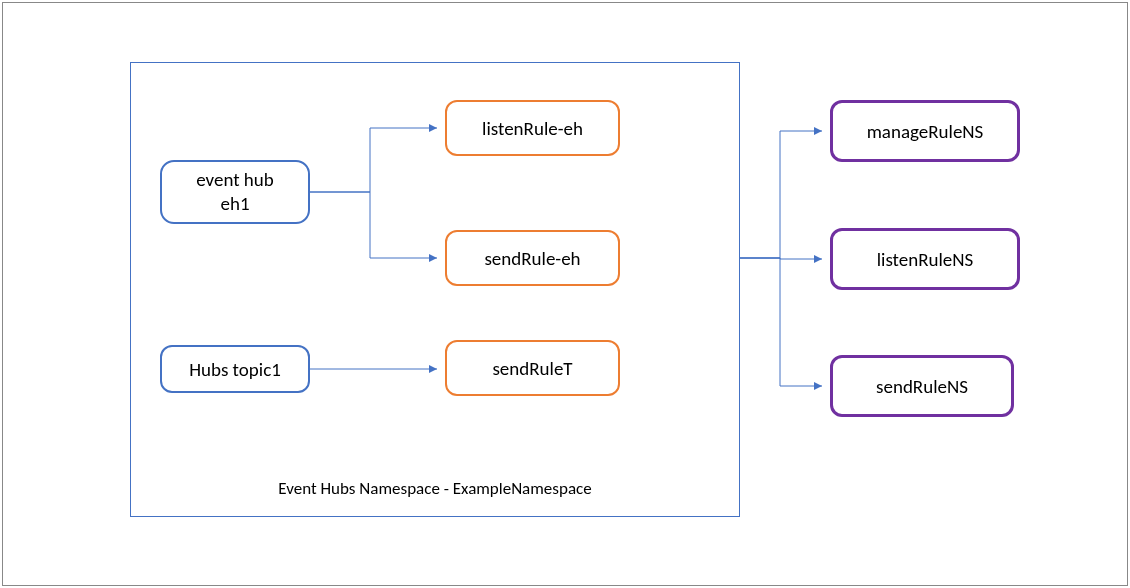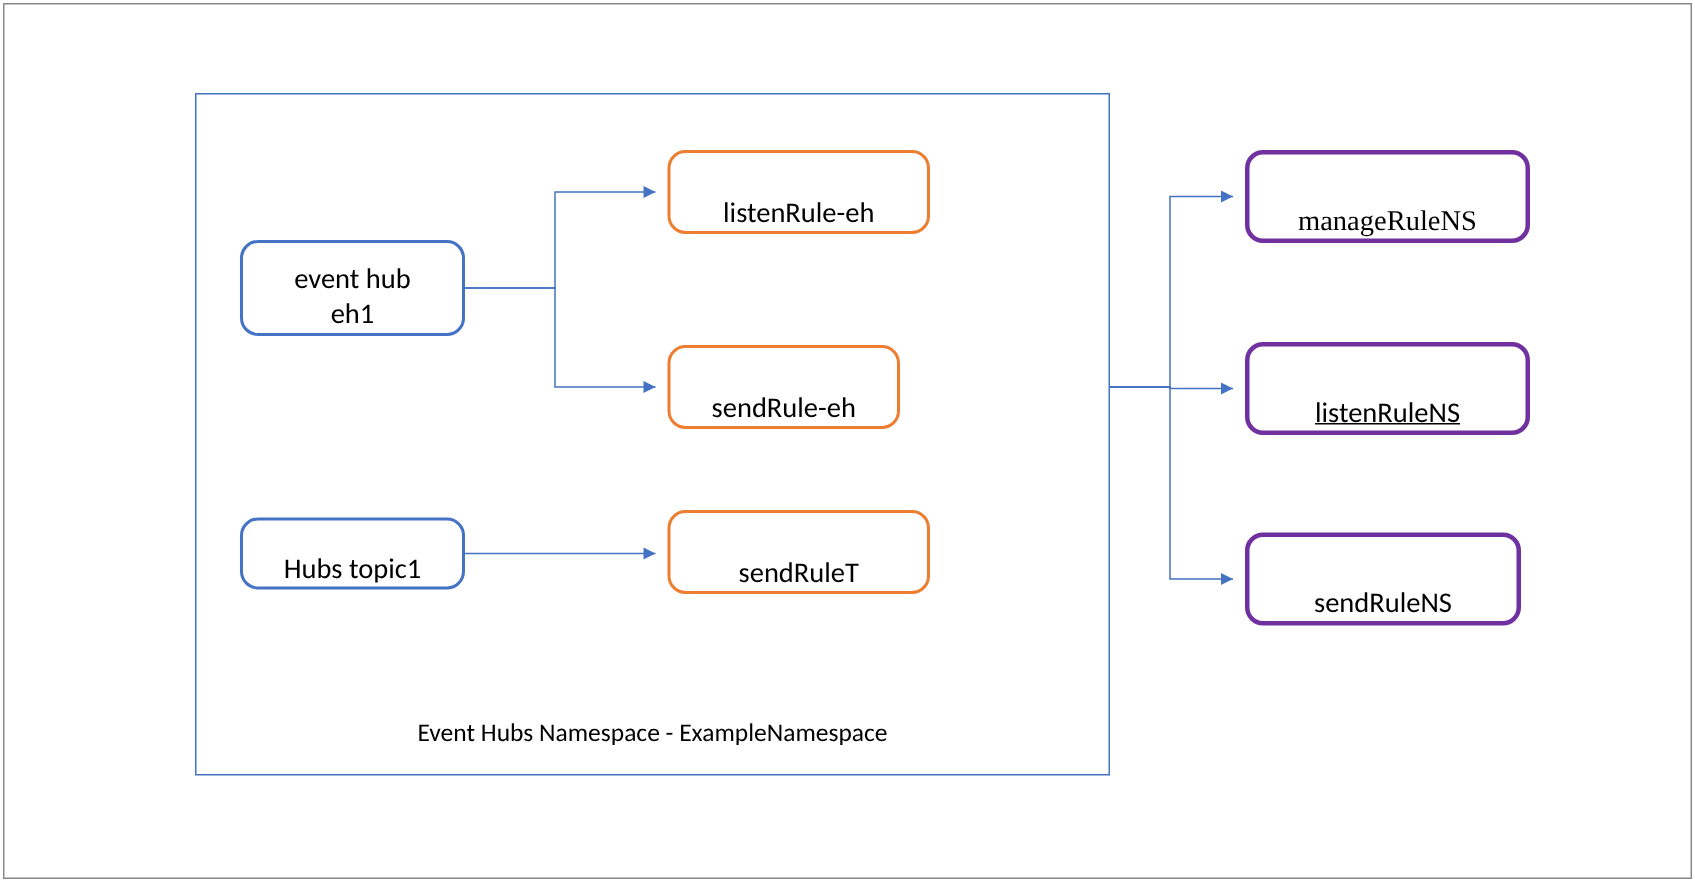--- a/index.html
+++ b/index.html
@@ -33,39 +33,39 @@
     width: 610px;
     text-align: center;
     font-size: 17px;
     color: #000;
   }
   .node {
     position: absolute;
     border-radius: 12px;
     text-align: center;
     display: flex;
-    align-items: flex-end;
+    align-items: center;
     justify-content: center;
     font-size: 19px;
     color: #000;
     background: #fff;
   }
   .blue  { border: 2px solid #4472c4; }
   .orange{ border: 2px solid #ed7d31; }
   .purple{ border: 3px solid #7030a0; }
 
-  .eventhub { left: 160px; top: 160px; width: 150px; height: 64px; line-height: 1.25; }
+  .eventhub { left: 160px; top: 160px; width: 150px; height: 64px; line-height: 1.25; border-radius: 14px; }
   .topic    { left: 160px; top: 345px; width: 150px; height: 48px; }
 
   .listen-eh { left: 445px; top: 100px; width: 175px; height: 56px; }
-  .send-eh   { left: 445px; top: 230px; width: 155px; height: 56px; }
+  .send-eh   { left: 445px; top: 230px; width: 175px; height: 56px; }
   .send-t    { left: 445px; top: 340px; width: 175px; height: 56px; }
 
-  .manage-ns { left: 830px; top: 100px; width: 190px; height: 62px; font-family: Liberation Serif, serif; }
-  .listen-ns { left: 830px; top: 228px; width: 190px; height: 62px; text-decoration: underline; }
+  .manage-ns { left: 830px; top: 100px; width: 190px; height: 62px; }
+  .listen-ns { left: 830px; top: 228px; width: 190px; height: 62px; }
   .send-ns   { left: 830px; top: 355px; width: 184px; height: 62px; }
 
   svg.connectors {
     position: absolute;
     left: 0; top: 0;
     width: 1130px; height: 588px;
     pointer-events: none;
   }
   .conn { stroke: #4472c4; stroke-width: 1; fill: none; }
   .arrow { fill: #4472c4; }

